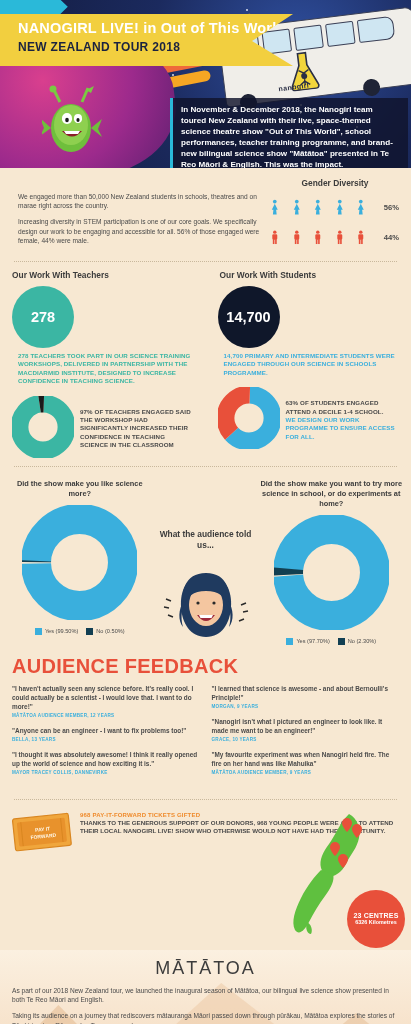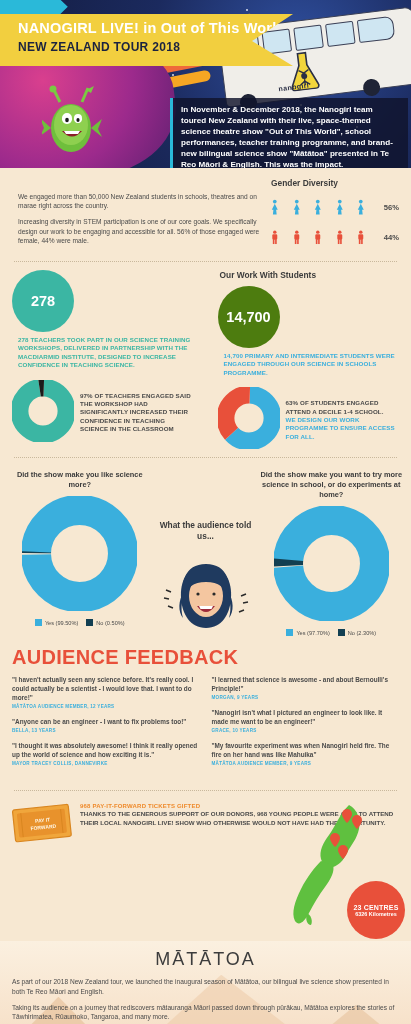--- a/index.html
+++ b/index.html
@@ -76,36 +76,36 @@
   .people-row { display:flex; padding:10px 12px 0 12px; }
   .pe-col { width:112px; text-align:center; }
   .pe-title { font-size:8.4px; font-weight:bold; color:#3c3c3c; margin-bottom:4px; }
   .big-circle {
     width:86px; height:86px; border-radius:50%; background:#e8503a;
     margin:0 auto; display:flex; align-items:center; justify-content:center;
     color:#fff; font-size:19px; font-weight:bold; letter-spacing:-.4px;
   }
   .pe-text { flex:1; padding:14px 6px 0 6px; font-size:6.6px; line-height:9.2px; color:#4a4a4a; }
   .pe-text p + p { margin-top:7px; }
-  .gender { width:128px; }
+  .gender { width:128px; text-align:center; }
   .gender-title { font-size:8.4px; font-weight:bold; color:#3c3c3c; margin-bottom:5px; }
   .grow { display:flex; align-items:center; justify-content:center; gap:14px; margin-bottom:3px; }
   .pct { font-size:7.6px; font-weight:bold; color:#4a4a4a; margin-left:5px; }
 
   
   .two-col { display:flex; }
   .col { width:205.5px; padding:0 12px; }
   .stat-row { display:flex; align-items:flex-start; margin-bottom:10px;flex-direction:column; }
   .stat-circle {
     width:62px; height:62px; border-radius:50%; flex:0 0 62px;
     display:flex; align-items:center; justify-content:center;
     color:#fff; font-size:14.5px; font-weight:bold;
   }
   .teal { background:#3bb6a3; }
-  .blue { background:#4d7c0f; }
+  .blue { background:#0f172a; }
   .stat-text { font-size:6.2px; line-height:8.4px; font-weight:bold; padding:4px 0 0 6px; letter-spacing:.1px; }
   .t-teal { color:#3bb6a3; }
   .t-blue { color:#3aafdd; }
   .t-dark { color:#4a4a4a; }
   .donut-row { display:flex; align-items:center; }
   .donut-sm { flex:0 0 62px; }
 
   
   .q-wrap { display:flex; padding:4px 0 0 0; }
   .q-col { width:160px; text-align:center; }
@@ -288,20 +288,21 @@
         <span class="pct">44%</span>
       </div>
     </div>
   </div>
 
   <div class="dots"></div>
 
   <div class="two-col">
 
     <div class="col">
+      <div class="sec-head" style="margin-left:0">Our Work With Teachers</div>
       <div class="stat-row">
         <div class="stat-circle teal">278</div>
         <div class="stat-text t-teal">278 TEACHERS TOOK PART IN OUR SCIENCE TRAINING WORKSHOPS, DELIVERED IN PARTNERSHIP WITH THE MACDIARMID INSTITUTE, DESIGNED TO INCREASE CONFIDENCE IN TEACHING SCIENCE.</div>
       </div>
       <div class="donut-row">
         <svg class="donut-sm" width="62" height="62" viewBox="0 0 42 42">
           <circle cx="21" cy="21" r="15.9" fill="transparent" stroke="#3bb6a3" stroke-width="12" stroke-dasharray="97 3" stroke-dashoffset="25"></circle>
           <circle cx="21" cy="21" r="15.9" fill="transparent" stroke="#1b1b1b" stroke-width="12" stroke-dasharray="3 97" stroke-dashoffset="28"></circle>
         </svg>
         <div class="stat-text t-dark">97% OF TEACHERS ENGAGED SAID THE WORKSHOP HAD SIGNIFICANTLY INCREASED THEIR CONFIDENCE IN TEACHING SCIENCE IN THE CLASSROOM</div>

